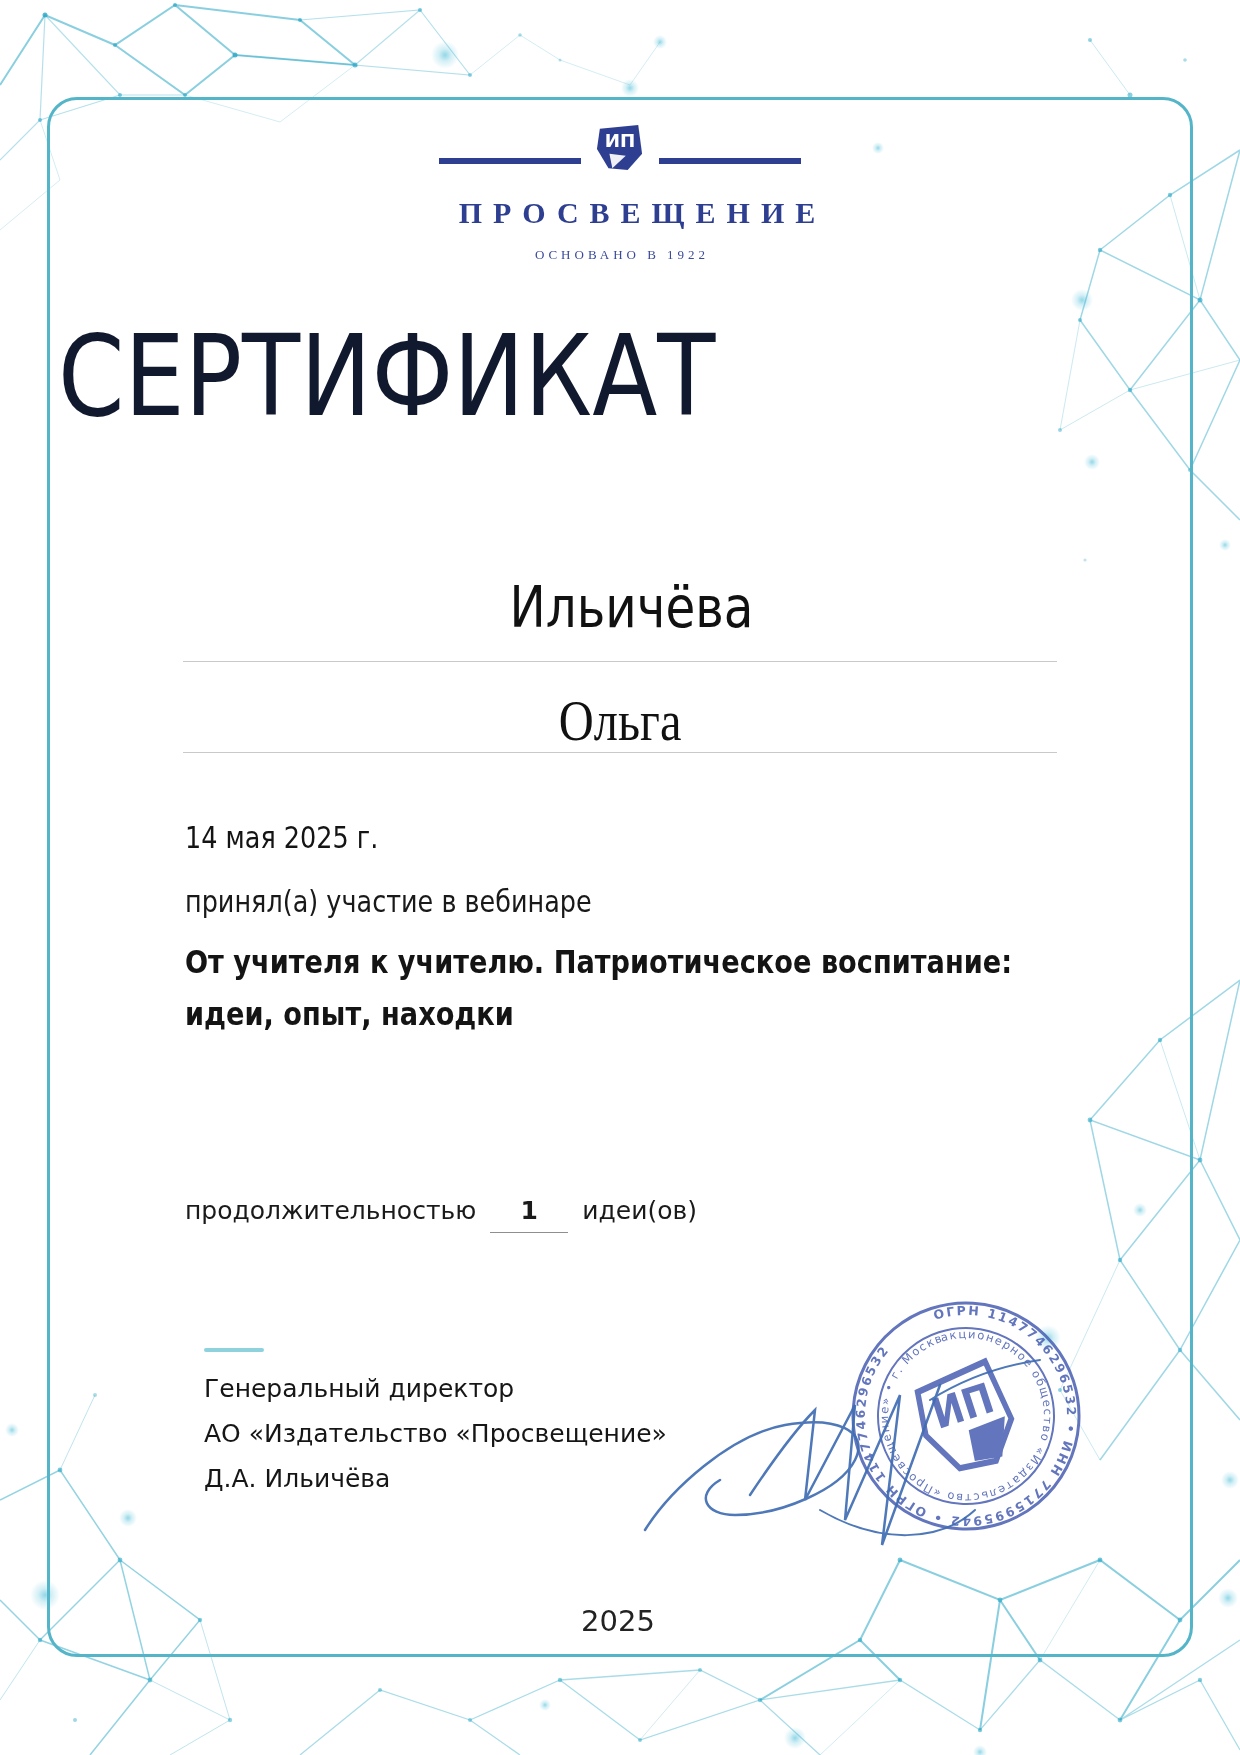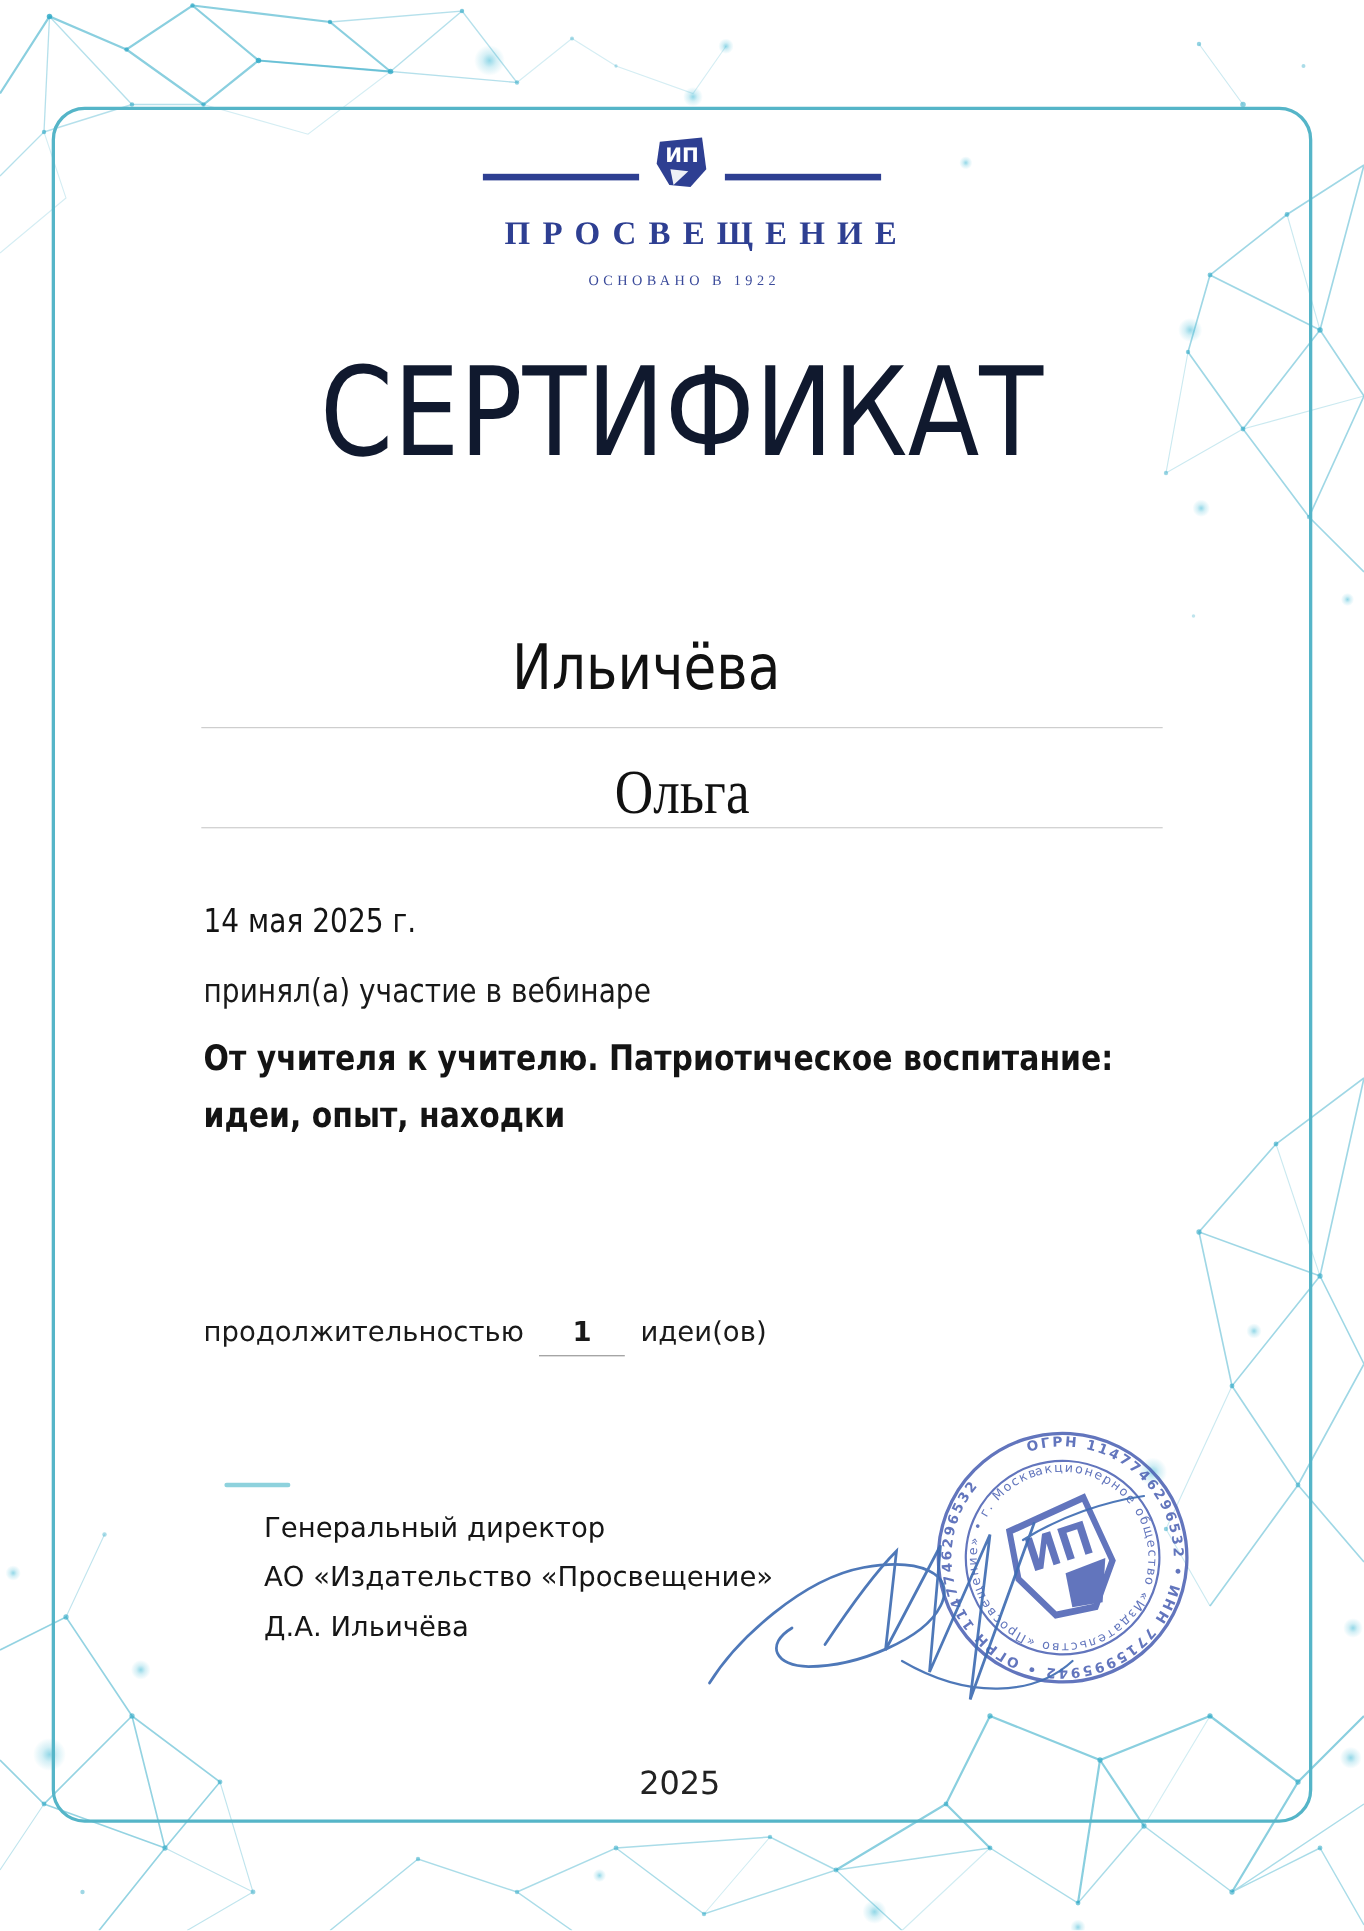--- a/index.html
+++ b/index.html
@@ -20,40 +20,40 @@
     position:absolute;left:0;top:196px;width:1240px;text-align:center;
     font-family:"Liberation Serif","DejaVu Serif",serif;font-weight:bold;
     font-size:30px;letter-spacing:11px;text-indent:11px;color:#2e3f92;padding-left:17px;
   }
   .since{
     position:absolute;left:0;top:247px;width:1240px;text-align:center;
     font-family:"Liberation Serif","DejaVu Serif",serif;
     font-size:13px;letter-spacing:4px;text-indent:4px;color:#3a4a9a;
   }
   
-  .cert-title{position:absolute;left:0;top:318px;width:1240px;text-align:center;color:#10192e;font-size:112px;line-height:116px;}
+  .cert-title{position:absolute;left:0;top:318px;width:1240px;color:#10192e;font-size:112px;line-height:116px;}
   .condensed{display:inline-block;transform:scaleX(0.85);}
   .condensed-left{display:inline-block;transform:scaleX(0.85);transform-origin:left center;}
   
-  .lastname{position:absolute;left:0;top:574px;width:1175px;text-align:center;font-size:57px;color:#111;}
+  .lastname{position:absolute;left:0;top:574px;width:1175px;text-align:center;font-size:57px;color:#111;padding-left:44px;}
   .firstname{position:absolute;left:0;top:688px;width:1240px;text-align:center;font-size:57px;color:#111;font-family:Liberation Serif, serif;}
   .rule{position:absolute;left:183px;width:874px;height:1px;background:#c9c9c9;}
   .rule1{top:661px;}
   .rule2{top:752px;}
   
   .event-date{position:absolute;left:185px;top:820px;font-size:30px;font-weight:normal;color:#141414;}
   .participation{position:absolute;left:185px;top:884px;font-size:30px;color:#191919;}
   .webinar{position:absolute;left:185px;top:936px;font-size:32px;font-weight:bold;color:#141414;line-height:52px;}
   .webinar .condensed-left{white-space:pre-line;width:1100px;transform-origin:left top;}
   .duration{position:absolute;left:185px;top:1196px;display:flex;align-items:baseline;column-gap:14px;font-size:25px;color:#1a1a1a;}
   .duration .hours{min-width:78px;text-align:center;font-weight:bold;border-bottom:1px solid #8f8f8f;padding-bottom:7px;}
   
   .sign-line{position:absolute;left:204px;top:1348px;width:60px;height:4px;background:#8ed2dd;border-radius:2px;}
   .signatory{position:absolute;left:204px;top:1374px;font-size:25px;color:#161616;}
-  .signatory div{margin-bottom:16px;margin-left:36px;}
+  .signatory div{margin-bottom:16px;}
   
   .stamp{position:absolute;left:846px;top:1296px;width:240px;height:240px;transform:rotate(-18deg);opacity:0.88;}
   .stamp-ring-text{font-size:12.5px;font-weight:bold;letter-spacing:2px;fill:#4d63b4;}
   .stamp-ring-text2{font-size:11.5px;letter-spacing:1.5px;fill:#4d63b4;}
   .signature{position:absolute;left:610px;top:1330px;width:480px;height:230px;}
   .year{position:absolute;left:0;top:1604px;width:1236px;text-align:center;font-size:29px;color:#222;}
 </style>
 </head>
 <body>
 

